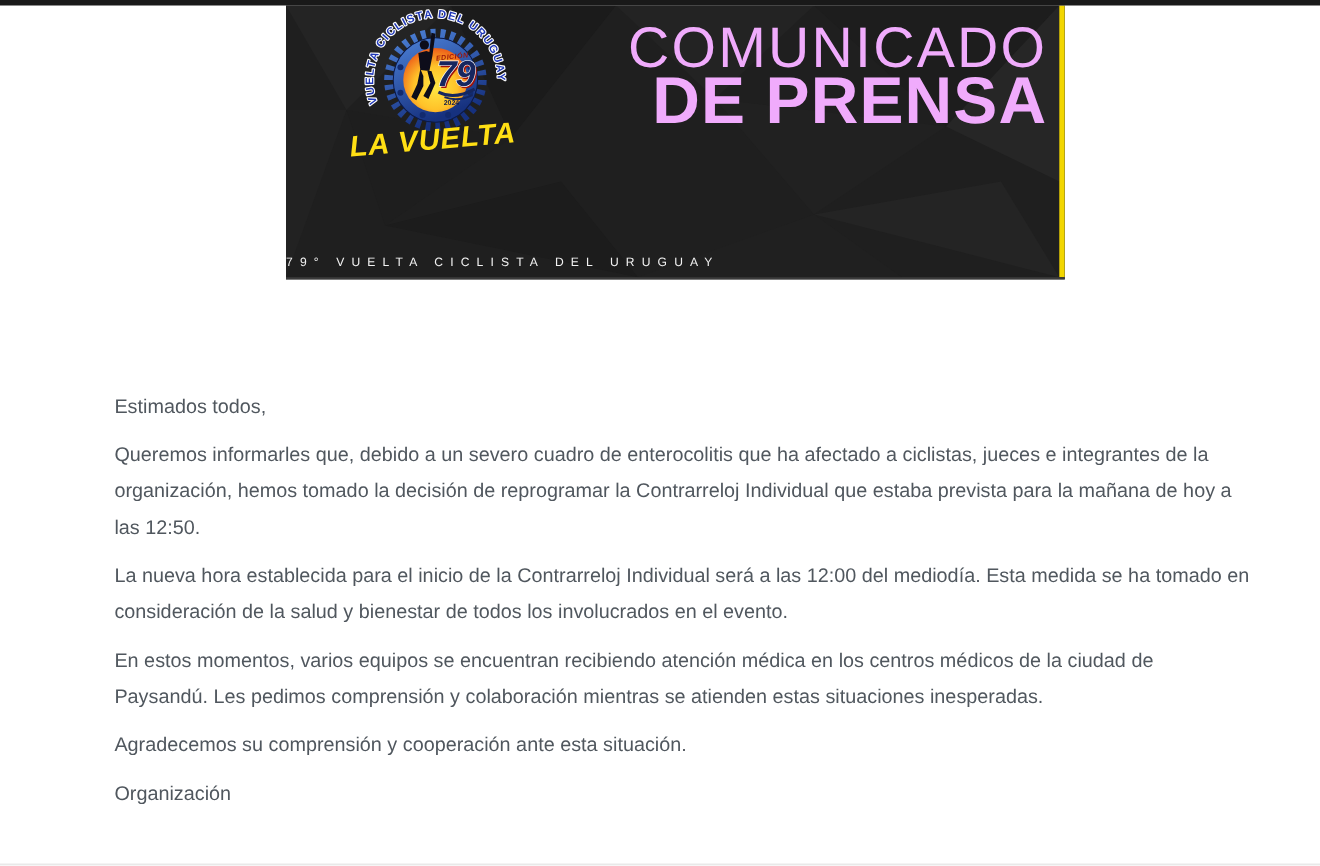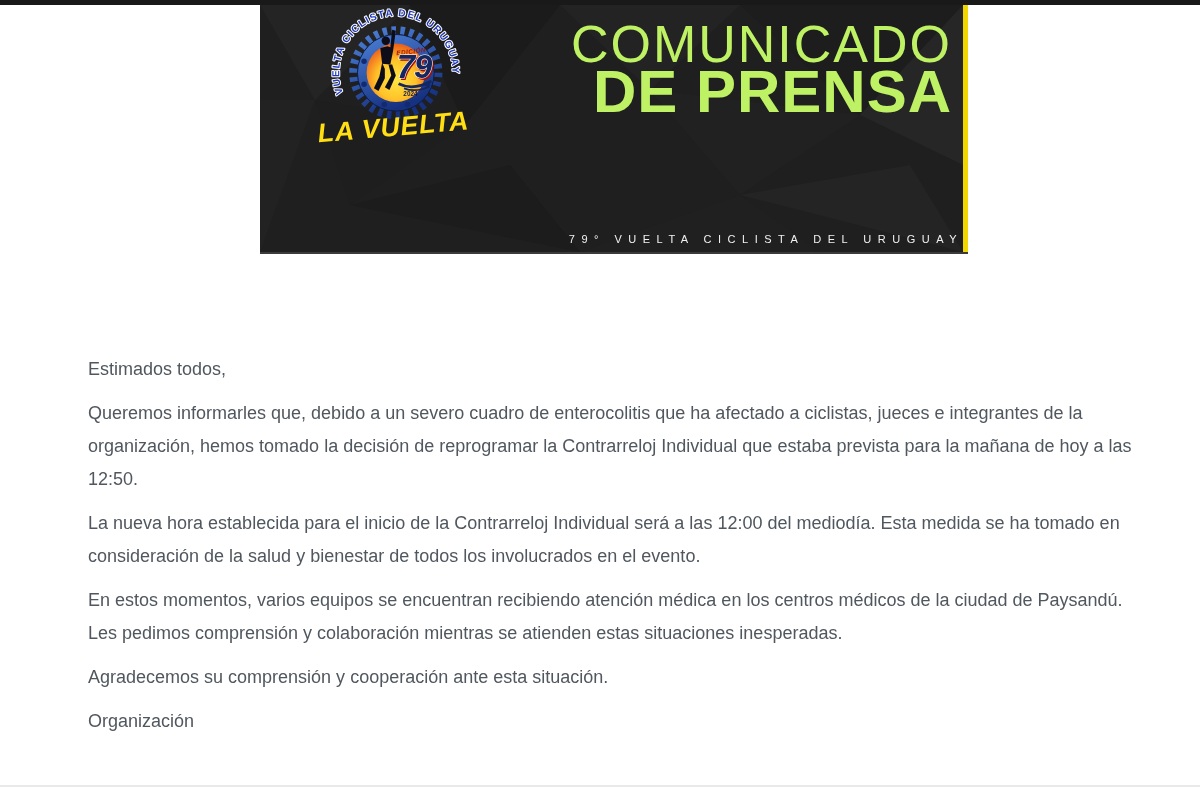--- a/index.html
+++ b/index.html
@@ -15,34 +15,34 @@
   .banner{
     position:absolute;top:5px;left:260px;width:708px;height:247px;
     background:#1f1f1f;overflow:hidden;
     border-bottom:2px solid #3b3b3b;box-sizing:content-box;
   }
   .banner-texture{position:absolute;top:0;left:0;width:703px;height:247px;}
   .accent-stripe{position:absolute;top:0;right:0;width:5px;height:247px;background:#f2d600;}
 
   .logo-svg{position:absolute;left:58px;top:2px;width:152px;height:137px;overflow:visible;}
 
-  .banner-title{position:absolute;top:15px;right:16px;text-align:right;color:#bef264;}
+  .banner-title{position:absolute;top:15px;right:16px;text-align:right;color:#f0abfc;}
   .banner-title .t1{font-size:52px;font-weight:300;letter-spacing:2px;line-height:48px;}
   .banner-title .t2{font-size:60px;font-weight:700;letter-spacing:1px;line-height:48px;}
 
   .banner-footer{
-    position:absolute;left:0;right:5px;bottom:7px;text-align:right;
+    position:absolute;left:0;right:5px;bottom:7px;text-align:left;
     color:#f2f2f2;font-size:11px;font-weight:400;letter-spacing:6.5px;
   }
 
   .content{
     position:absolute;left:88px;top:353px;width:1050px;
     color:#50575e;font-size:18px;line-height:33px;
   }
-  .content p{margin:0 0 11px 0;}
+  .content p{margin:0 0 11px 16px;}
 
   .bottom-edge{position:absolute;left:0;right:0;bottom:0;height:2px;background:#e9e9e9;}
 
   .arc-text{font-size:11px;font-weight:700;letter-spacing:1.6px;
     fill:#2038b8;stroke:#ffffff;stroke-width:2.2px;paint-order:stroke;stroke-linejoin:round;}
   .wordmark-text{font-size:29px;font-weight:700;font-style:italic;letter-spacing:1px;
     paint-order:stroke;stroke-linejoin:round;}
 </style>
 </head>
 <body>

